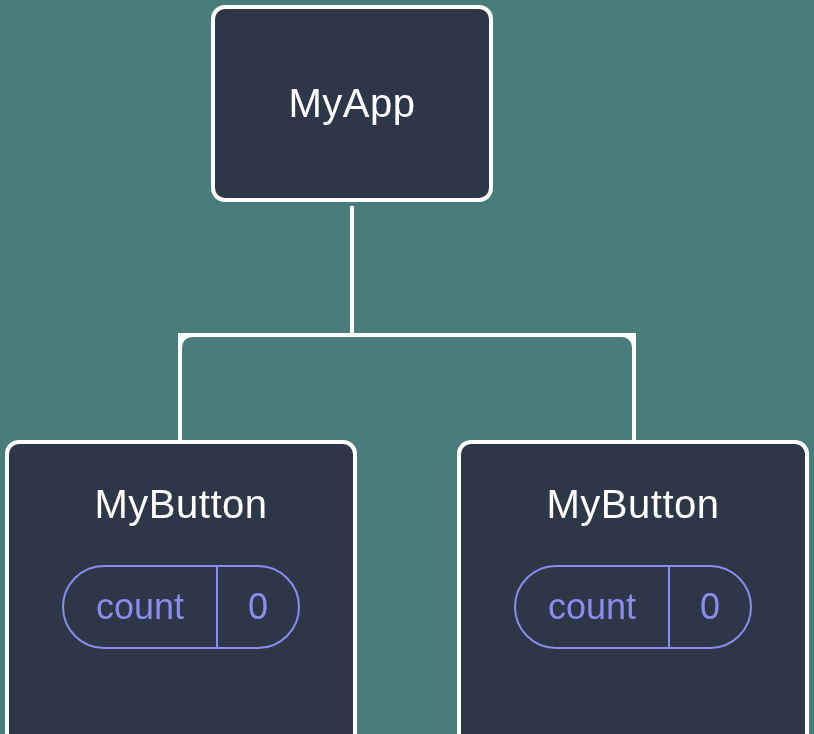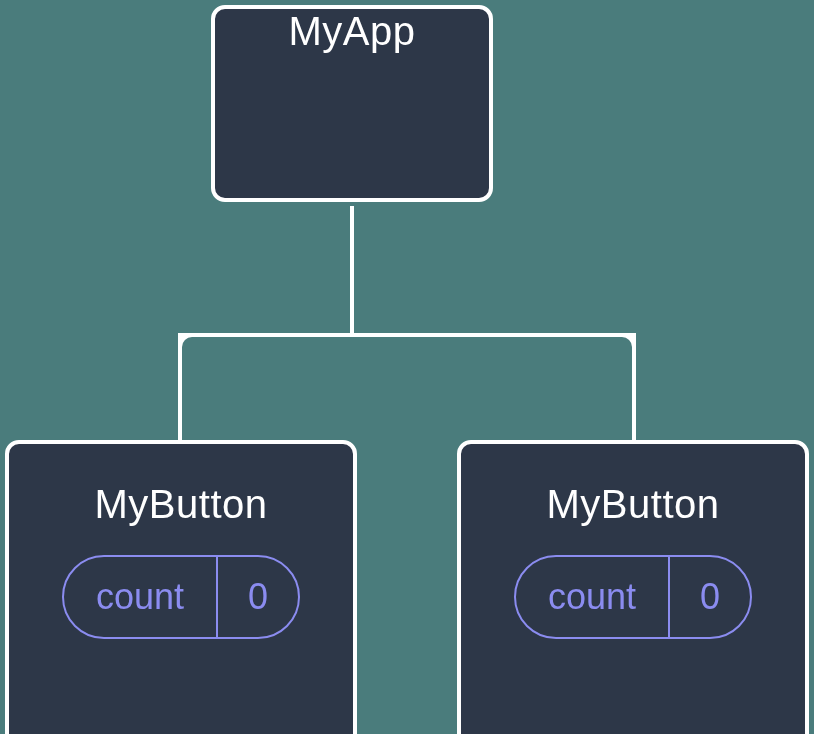--- a/index.html
+++ b/index.html
@@ -16,20 +16,21 @@
       overflow: hidden;
     }
     .node {
       position: absolute;
       background: #2d3748;
       border: 4px solid #ffffff;
       border-radius: 14px;
       display: flex;
       flex-direction: column;
       align-items: center;
+      justify-content: center;
     }
     .node-label {
       color: #ffffff;
       font-size: 40px;
       font-weight: 500;
       letter-spacing: 0.5px;
     }
     .root-node {
       left: 211px;
       top: 5px;
@@ -43,21 +44,21 @@
       padding-top: 38px;
       justify-content: flex-start;
     }
     .child-left {
       left: 5px;
     }
     .child-right {
       left: 457px;
     }
     .pill {
-      margin-top: 28px;
+      margin-top: 38px;
       display: flex;
       align-items: stretch;
       border: 2px solid #8b8cf0;
       border-radius: 999px;
       height: 84px;
       overflow: hidden;
     }
     .pill-label {
       color: #8b8cf0;
       font-size: 36px;

